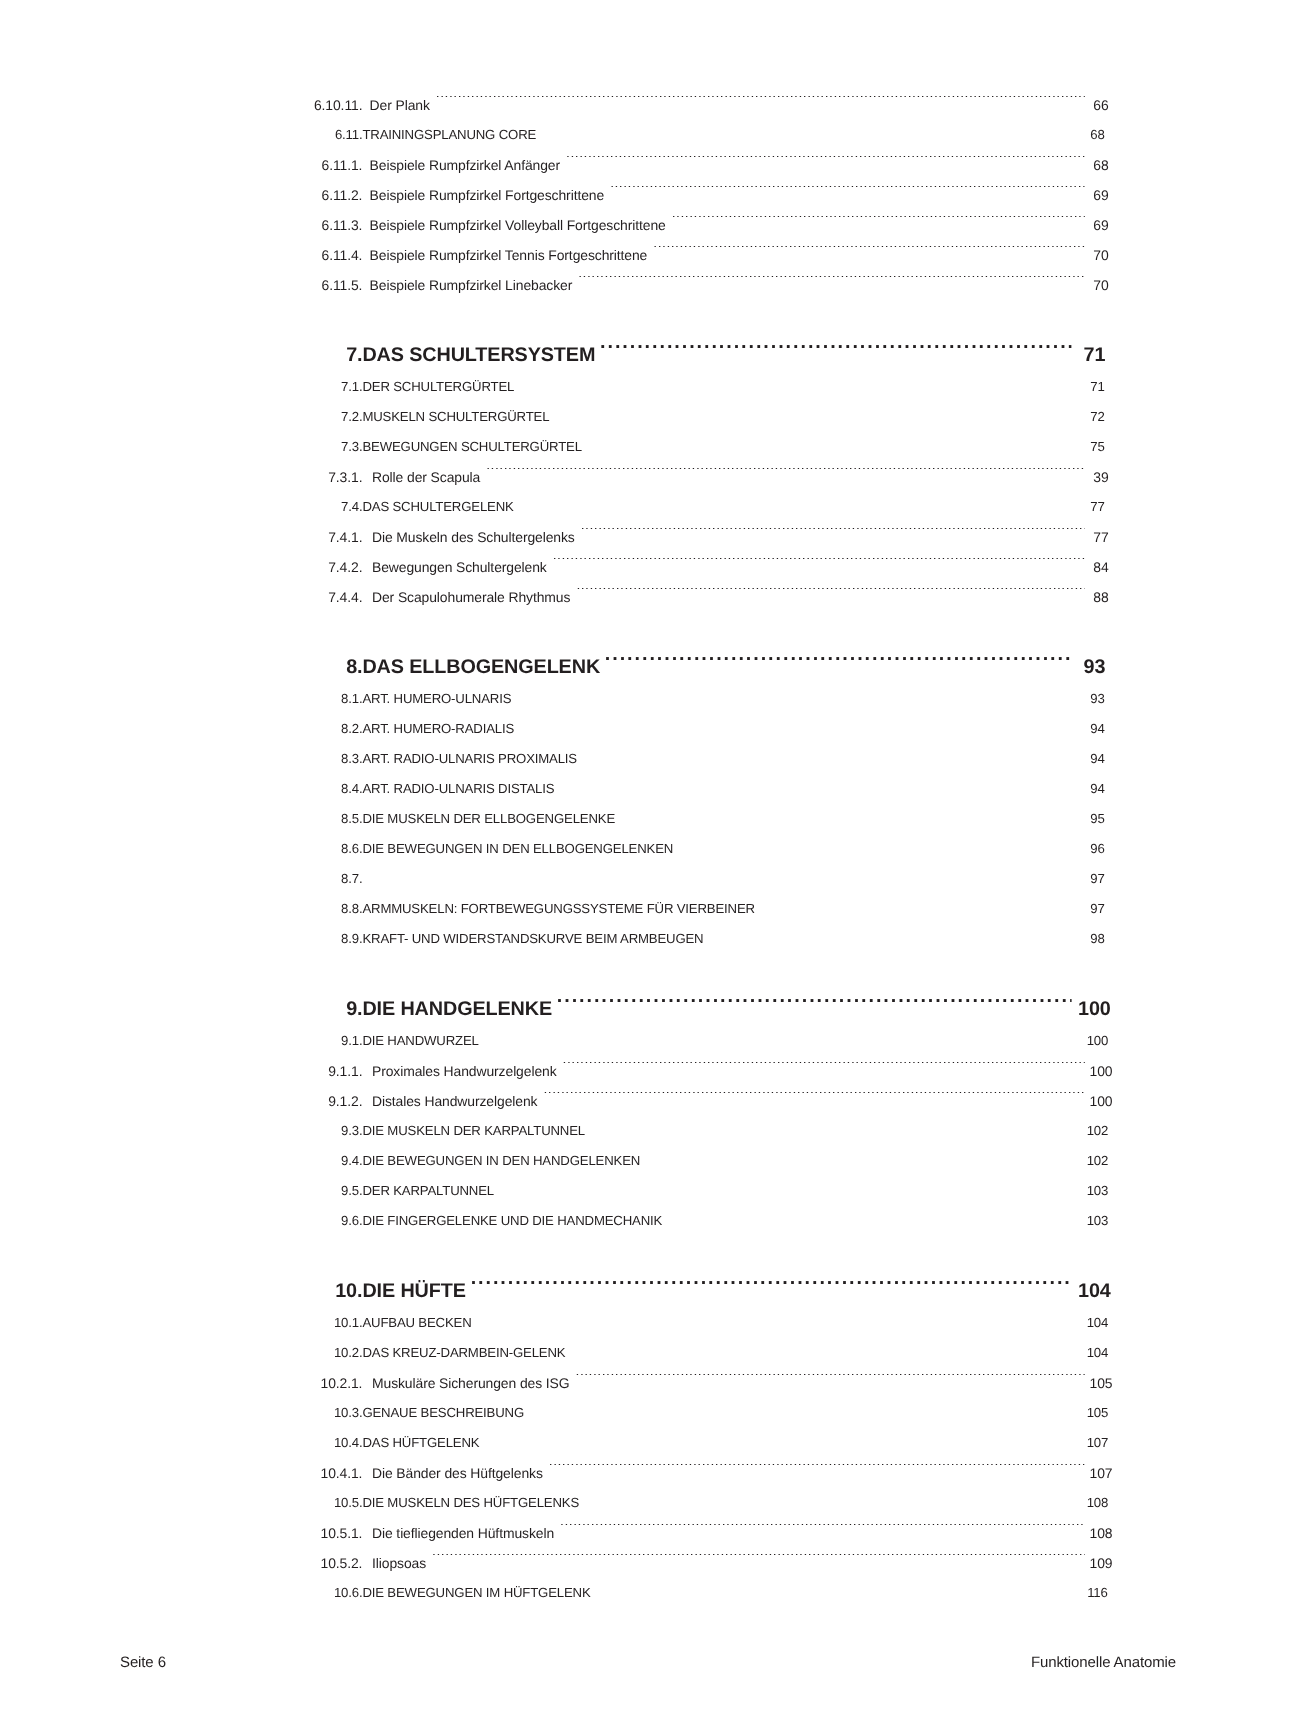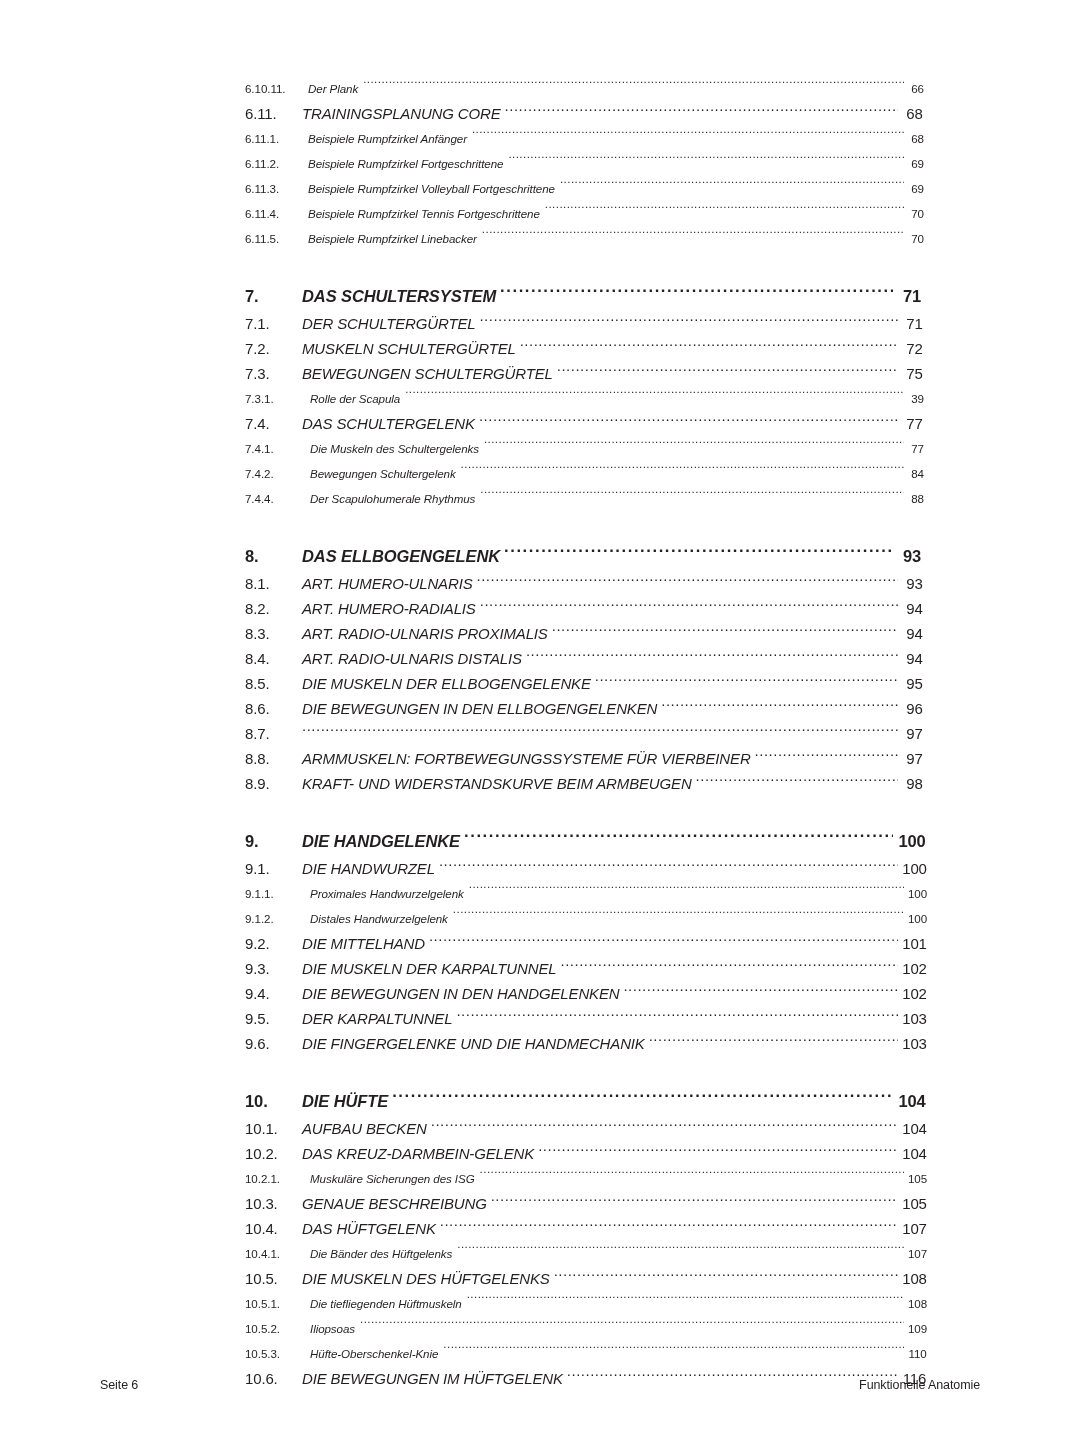--- a/index.html
+++ b/index.html
@@ -28,26 +28,25 @@
 
   
   .row {
     display: flex;
     align-items: baseline;
     width: 100%;
     white-space: nowrap;
   }
   .num {
     flex: 0 0 auto;
-    text-align: left;
+    text-align: right;
   }
   .title {
     flex: 0 0 auto;
     padding-right: 4px;
-    font-style: italic;
   }
   .leader {
     flex: 1 1 auto;
     overflow: hidden;
     min-width: 0;
     position: relative;
     height: 1em;
   }
   .leader::before {
     content: "..................................................................................................................................................................................................................................................................................";
@@ -72,21 +71,21 @@
     line-height: 30px;
     letter-spacing: -0.1px;
   }
   .lvl1 .num { width: 57px; }
   .lvl1 .pg  { min-width: 36px; }
   .lvl1 .leader::before { letter-spacing: 1.6px; bottom: 1px; }
 
   
   .lvl2 {
     font-weight: normal;
-    font-size: 15px;
+    font-size: 11px;
     line-height: 25px;
     letter-spacing: -0.15px;
   }
   .lvl2 .num { width: 57px; }
   .lvl2 .pg  { min-width: 31px; }
   .lvl2 .leader::before { letter-spacing: 0.5px; bottom: 1px; }
 
   
   .lvl3 {
     font-weight: normal;
@@ -306,26 +305,20 @@
           <span class="leader"></span>
           <span class="pg">100</span>
         </div>
         <div class="row lvl3">
           <span class="num">9.1.2.</span>
           <span class="title">Distales Handwurzelgelenk</span>
           <span class="leader"></span>
           <span class="pg">100</span>
         </div>
         <div class="row lvl2">
-          <span class="num">9.2.</span>
-          <span class="title">DIE MITTELHAND</span>
-          <span class="leader"></span>
-          <span class="pg">101</span>
-        </div>
-        <div class="row lvl2">
           <span class="num">9.3.</span>
           <span class="title">DIE MUSKELN DER KARPALTUNNEL</span>
           <span class="leader"></span>
           <span class="pg">102</span>
         </div>
         <div class="row lvl2">
           <span class="num">9.4.</span>
           <span class="title">DIE BEWEGUNGEN IN DEN HANDGELENKEN</span>
           <span class="leader"></span>
           <span class="pg">102</span>
@@ -397,26 +390,20 @@
           <span class="title">Die tiefliegenden Hüftmuskeln</span>
           <span class="leader"></span>
           <span class="pg">108</span>
         </div>
         <div class="row lvl3">
           <span class="num">10.5.2.</span>
           <span class="title">Iliopsoas</span>
           <span class="leader"></span>
           <span class="pg">109</span>
         </div>
-        <div class="row lvl3">
-          <span class="num">10.5.3.</span>
-          <span class="title">Hüfte-Oberschenkel-Knie</span>
-          <span class="leader"></span>
-          <span class="pg">110</span>
-        </div>
         <div class="row lvl2">
           <span class="num">10.6.</span>
           <span class="title">DIE BEWEGUNGEN IM HÜFTGELENK</span>
           <span class="leader"></span>
           <span class="pg">116</span>
         </div>
       </div>
     </div>
 
   <div class="footer">

